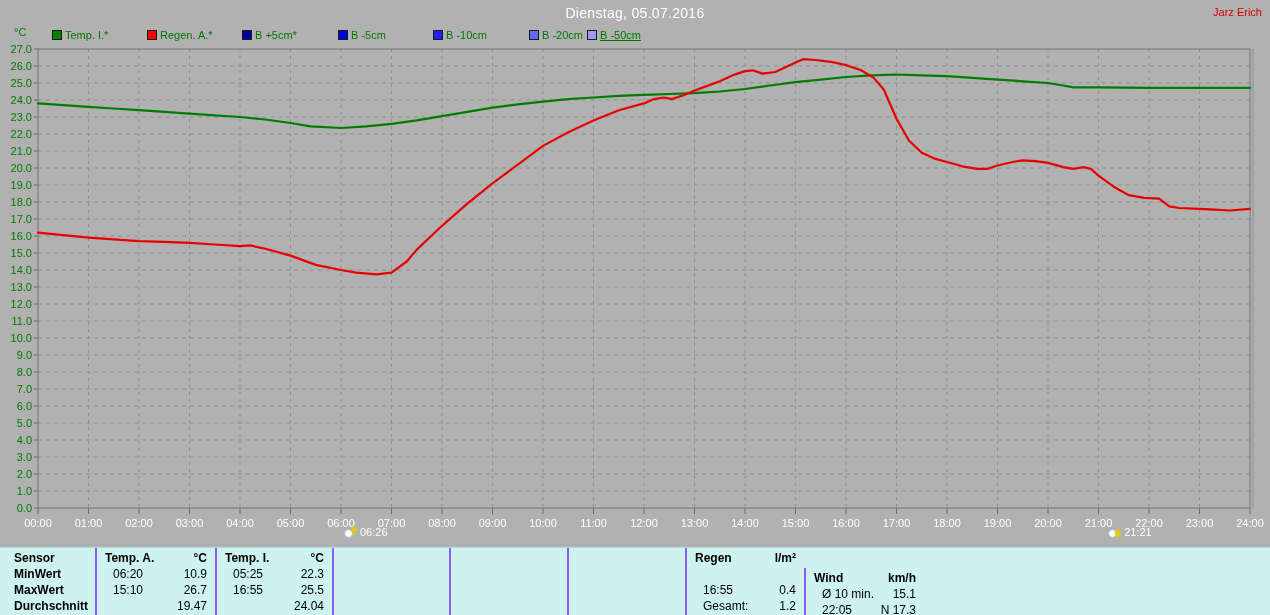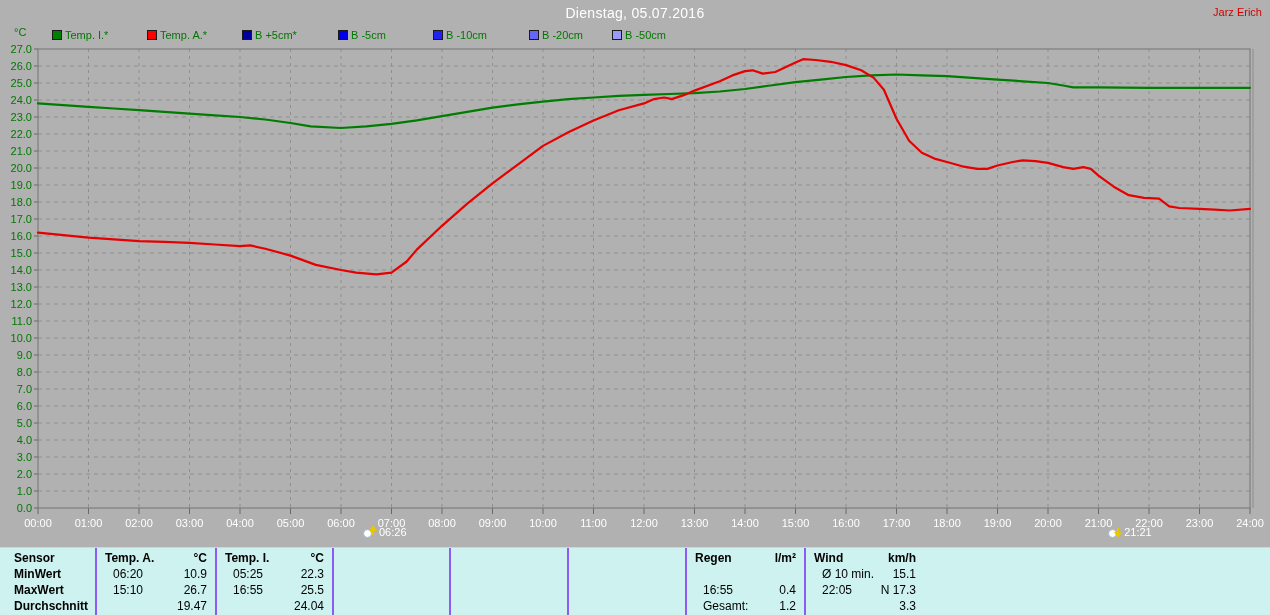--- a/index.html
+++ b/index.html
@@ -52,39 +52,39 @@
 <div class="author">Jarz Erich</div>
 <div class="unit">°C</div>
 
 <div id="legend">
     <div class="legend-item" style="left: 52px;">
       <span class="swatch" style="background: rgb(0, 128, 0);"></span>
       <span>Temp. I.*</span>
     </div>
     <div class="legend-item" style="left: 147px;">
       <span class="swatch" style="background: rgb(255, 0, 0);"></span>
-      <span>Temp. A.*</span>
+      <span>Regen. A.*</span>
     </div>
     <div class="legend-item" style="left: 242px;">
       <span class="swatch" style="background: rgb(0, 0, 160);"></span>
       <span>B +5cm*</span>
     </div>
     <div class="legend-item" style="left: 338px;">
       <span class="swatch" style="background: rgb(0, 0, 232);"></span>
       <span>B -5cm</span>
     </div>
     <div class="legend-item" style="left: 433px;">
       <span class="swatch" style="background: rgb(34, 34, 240);"></span>
       <span>B -10cm</span>
     </div>
     <div class="legend-item" style="left: 529px;">
       <span class="swatch" style="background: rgb(102, 102, 246);"></span>
       <span>B -20cm</span>
     </div>
-    <div class="legend-item" style="left: 612px;">
+    <div class="legend-item" style="left: 587px; text-decoration: underline;">
       <span class="swatch" style="background: rgb(154, 154, 248);"></span>
       <span>B -50cm</span>
     </div>
   </div>
 
 <svg id="plot-svg" width="1270" height="546">
     <line x1="34" y1="508" x2="38" y2="508" class="tick"></line>
     <text x="32" y="512" class="ylab">0.0</text>
     <line x1="38" y1="491" x2="1250" y2="491" class="grid-h" stroke-dasharray="4 4"></line>
     <line x1="34" y1="491" x2="38" y2="491" class="tick"></line>
@@ -238,21 +238,21 @@
     <line x1="1199.5" y1="508" x2="1199.5" y2="514" class="tick"></line>
     <text x="1199.5" y="527" class="xlab">23:00</text>
     <line x1="1250" y1="508" x2="1250" y2="514" class="tick"></line>
     <text x="1250" y="527" class="xlab">24:00</text>
     <rect x="38" y="49" width="1212" height="459" class="frame"></rect>
     <line x1="1253" y1="49" x2="1253" y2="508" class="frame2"></line>
     <polyline points="38.0,103.4 63.3,105.1 88.5,106.8 113.8,108.5 139.0,110.2 164.3,111.9 189.5,113.6 214.8,115.3 240.0,117.0 265.3,119.5 290.5,123.0 310.7,126.4 341.0,128.0 366.3,126.4 391.5,123.8 416.8,120.4 442.0,116.1 467.3,111.9 492.5,107.6 517.8,104.3 543.0,101.7 568.3,99.1 593.5,97.5 618.8,95.8 644.0,94.9 669.3,94.0 694.5,93.2 719.8,91.5 745.0,89.0 770.3,85.5 795.5,82.1 820.8,79.6 846.0,77.0 871.3,75.4 896.5,74.5 921.8,75.4 947.0,76.2 972.3,77.9 997.5,79.6 1022.8,81.3 1048.0,83.0 1063.2,85.5 1073.3,87.3 1098.5,87.3 1149.0,87.8 1199.5,87.8 1250.0,87.8" fill="none" stroke="#007c00" stroke-width="2.2" stroke-linejoin="round" stroke-linecap="round"></polyline>
     <polyline points="38.0,232.6 63.3,235.1 88.5,237.7 113.8,239.4 139.0,241.1 164.3,241.9 189.5,242.8 214.8,244.5 240.0,246.2 250.1,245.4 265.3,248.8 290.5,255.6 315.8,264.9 341.0,270.0 356.1,272.6 376.4,274.3 391.5,272.6 406.7,261.5 416.8,249.6 442.0,225.8 467.3,203.7 492.5,183.3 517.8,164.6 543.0,145.9 568.3,132.3 593.5,120.4 618.8,110.2 644.0,103.4 654.1,99.1 664.2,97.5 671.8,99.1 684.4,94.9 694.5,90.6 719.8,81.3 732.4,75.4 745.0,71.1 752.6,70.3 762.7,73.6 775.3,72.0 795.5,62.6 803.1,59.2 815.7,60.0 830.8,61.8 846.0,65.1 861.2,70.3 873.8,77.9 883.9,89.8 896.5,118.7 909.1,140.8 921.8,152.7 934.4,158.6 947.0,162.0 962.2,166.3 977.3,168.9 987.4,168.9 997.5,165.5 1012.7,162.0 1022.8,160.4 1035.4,161.2 1048.0,162.9 1063.2,167.1 1073.3,168.9 1083.3,167.1 1090.9,168.9 1098.5,175.6 1113.7,186.7 1128.8,195.2 1144.0,197.8 1159.1,198.6 1169.2,206.3 1179.3,208.0 1199.5,208.8 1214.7,209.6 1229.8,210.5 1250.0,208.8" fill="none" stroke="#e60000" stroke-width="2.2" stroke-linejoin="round" stroke-linecap="round"></polyline>
   </svg>
 
-<div class="sun-marker" id="sunrise" style="left: 363px;">
+<div class="sun-marker" id="sunrise" style="left: 344px;">
   <span class="sun-icon">
     <span class="disc"></span>
       <span class="stem up"></span>
       <span class="arr up"></span>
   </span>
   <span>06:26</span>
 </div>
 <div class="sun-marker" id="sunset" style="left: 1108.17px; align-items: flex-end;">
   <span class="sun-icon">
     <span class="disc"></span>
@@ -382,21 +382,21 @@
       </div>
       <div class="srow">
         <span>16:55</span>
         <span>0.4</span>
       </div>
       <div class="srow">
         <span>Gesamt:</span>
         <span>1.2</span>
       </div>
     </div>
-    <div class="col sep" style="width: 120px;">
+    <div class="col sep" style="width: 120px; margin-top: 20px;">
       <div class="srow hdr">
         <span>Wind</span>
         <span>km/h</span>
       </div>
       <div class="srow">
         <span>Ø 10 min.</span>
         <span>15.1</span>
       </div>
       <div class="srow">
         <span>22:05</span>

